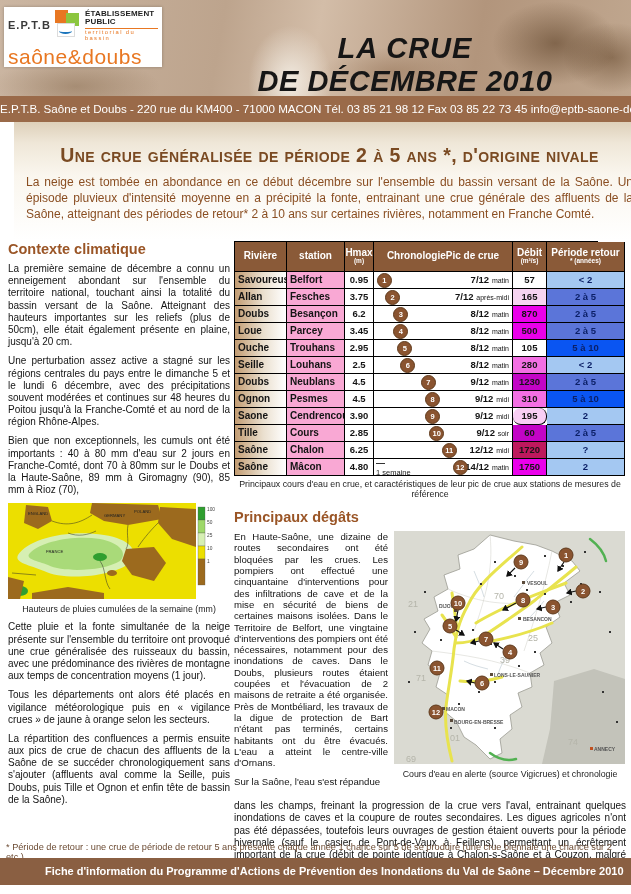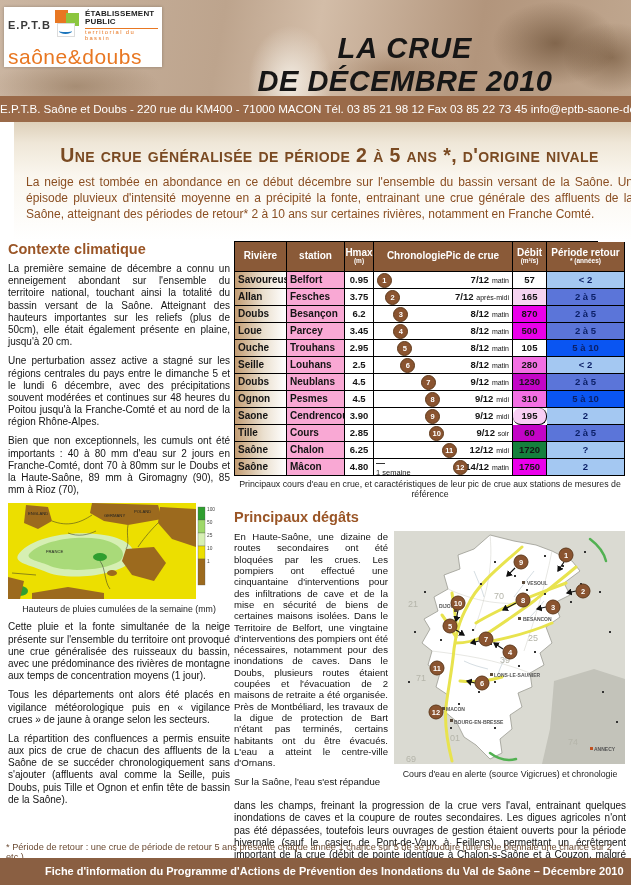--- a/index.html
+++ b/index.html
@@ -322,21 +322,21 @@
       </div>
 
       <div class="tr">
         <div class="td c-riv">Saône</div>
         <div class="td c-sta">Chalon</div>
         <div class="td c-hmax">6.25</div>
         <div class="td c-chrono">
           <span class="circle" style="left: 49%;">11</span>
           <span class="pic"><b>12/12</b> <small>midi</small></span>
         </div>
-        <div class="td c-debit" style="background-color: #15803d;">1720</div>
+        <div class="td c-debit" style="background-color: #be185d;">1720</div>
         <div class="td c-per" style="background-color: rgb(164, 200, 242);">?</div>
       </div>
 
       <div class="tr">
         <div class="td c-riv">Saône</div>
         <div class="td c-sta">Mâcon</div>
         <div class="td c-hmax">4.80</div>
         <div class="td c-chrono">
           <span class="semaine">
               <i class="dash"></i>

